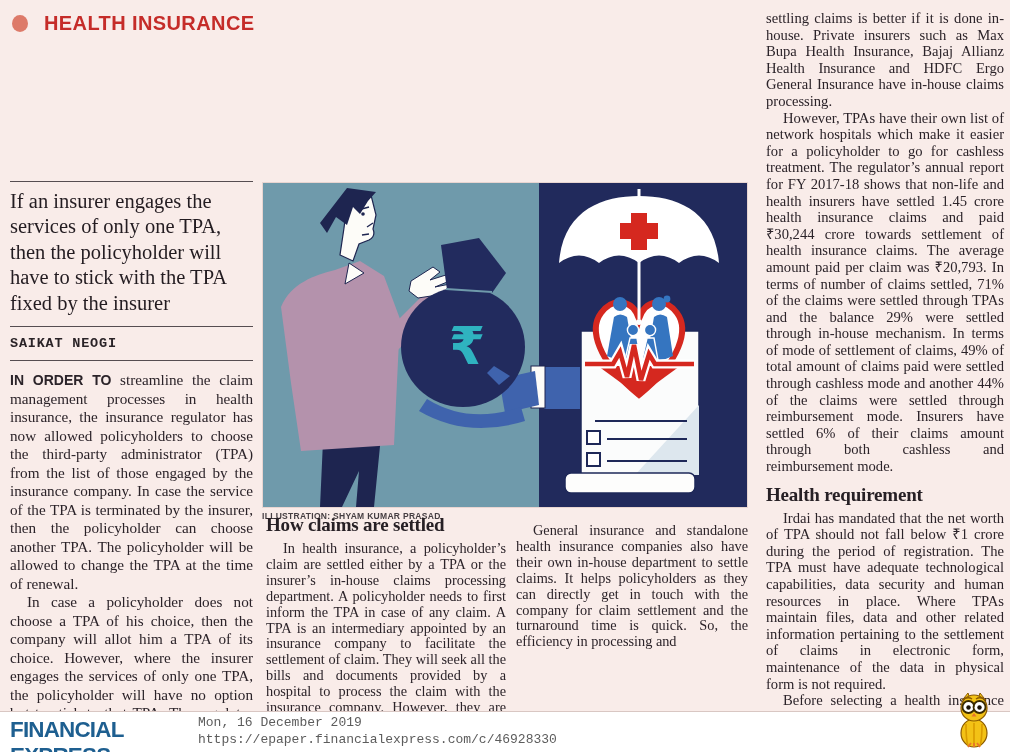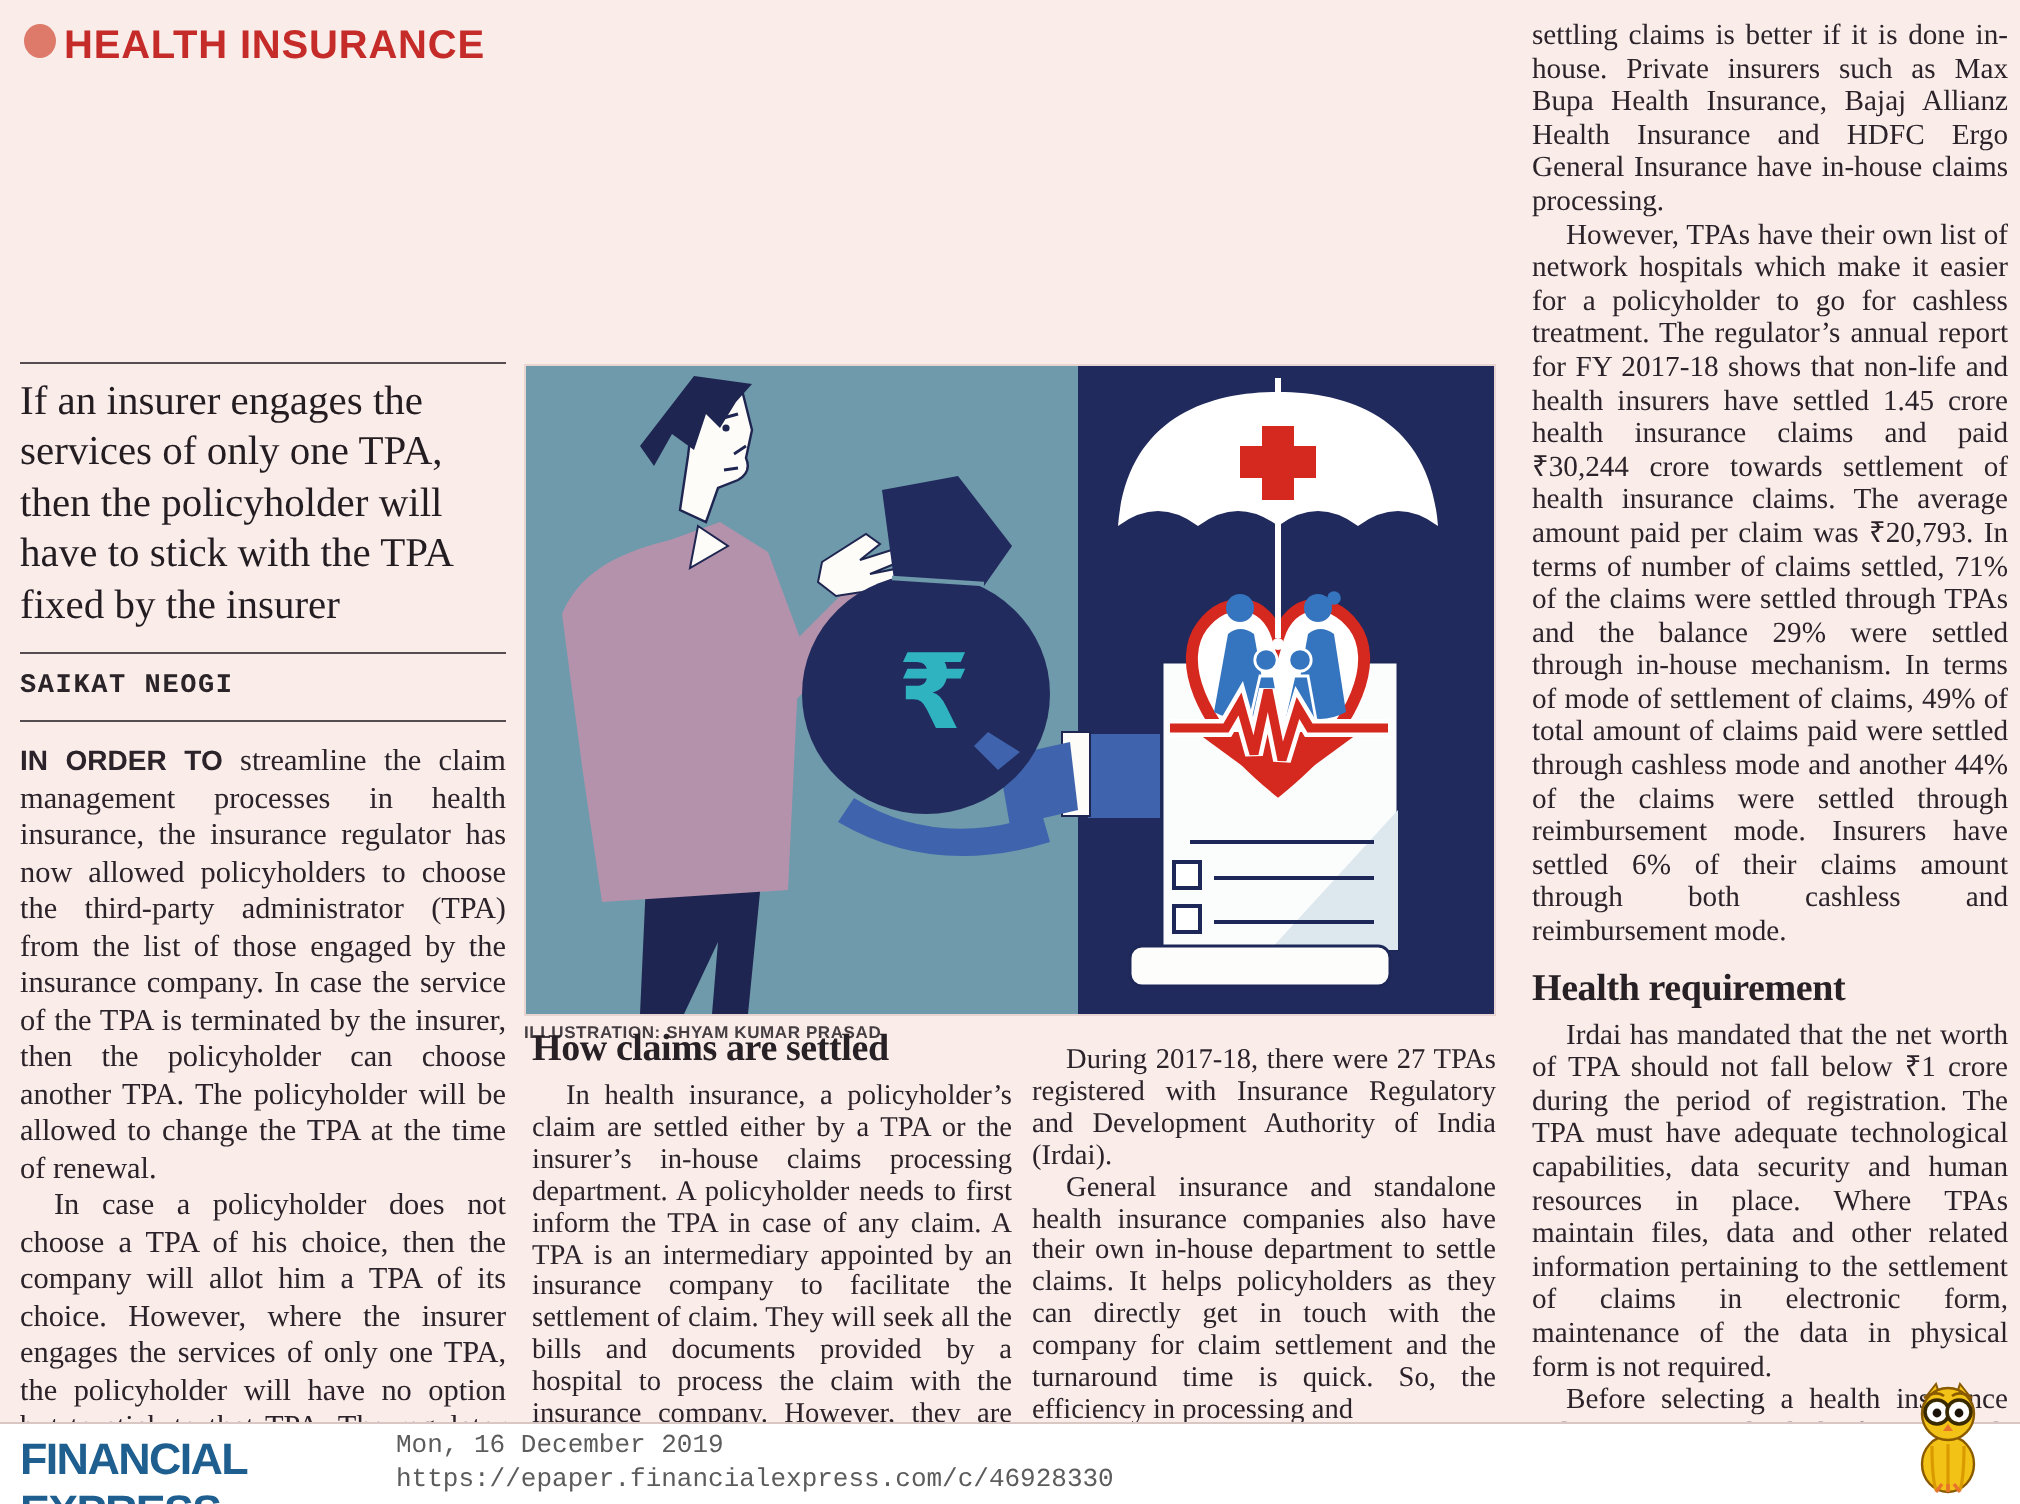--- a/index.html
+++ b/index.html
@@ -3,21 +3,21 @@
 <meta charset="utf-8">
 <style>
   * { margin:0; padding:0; box-sizing:border-box; }
   body { background:#eee; }
   .page {
     position:relative; width:1010px; height:752px;
     background:#f9ece9; overflow:hidden;
     font-family:"Liberation Serif", serif; color:#2b2329;
   }
   
-  .kicker { position:absolute; left:12px; top:12px; display:flex; gap:4px; }
+  .kicker { position:absolute; left:12px; top:12px; display:flex; align-items:center; gap:16px; }
   .kicker .dot { width:16px; height:17px; border-radius:50%; background:#dd7a69; }
   .kicker .label {
     font-family:"Liberation Sans", sans-serif; font-weight:bold;
     font-size:20px; letter-spacing:.4px; color:#c52c29;
   }
   
   .headline {
     position:absolute; left:8px; top:44px; width:772px;
     font-family:"Liberation Sans", sans-serif; font-weight:bold;
     font-size:46px; line-height:1.17; letter-spacing:-1px; color:#17121c;
@@ -165,21 +165,20 @@
     </svg>
   </div>
   <div class="credit">ILLUSTRATION: SHYAM KUMAR PRASAD</div>
 
   <div class="col mid-col">
     <h3>How claims are settled</h3>
     <p class="indent">In health insurance, a policyholder’s claim are settled either by a TPA or the insurer’s in-house claims processing department. A policyholder needs to first inform the TPA in case of any claim. A TPA is an intermediary appointed by an insurance company to facilitate the settlement of claim. They will seek all the bills and documents provided by a hospital to process the claim with the insurance company. However, they are not responsible for any</p>
   </div>
 
   <div class="col mid2-col">
-    <p class="indent">During 2017-18, there were 27 TPAs registered with Insurance Regulatory and Development Authority of India (Irdai).</p>
     <p class="indent">General insurance and standalone health insurance companies also have their own in-house department to settle claims. It helps policyholders as they can directly get in touch with the company for claim settlement and the turnaround time is quick. So, the efficiency in processing and</p>
   </div>
 
   <div class="col right-col">
     <p>settling claims is better if it is done in-house. Private insurers such as Max Bupa Health Insurance, Bajaj Allianz Health Insurance and HDFC Ergo General Insurance have in-house claims processing.</p>
     <p class="indent">However, TPAs have their own list of network hospitals which make it easier for a policyholder to go for cashless treatment. The regulator’s annual report for FY 2017-18 shows that non-life and health insurers have settled 1.45 crore health insurance claims and paid ₹30,244 crore towards settlement of health insurance claims. The average amount paid per claim was ₹20,793. In terms of number of claims settled, 71% of the claims were settled through TPAs and the balance 29% were settled through in-house mechanism. In terms of mode of settlement of claims, 49% of total amount of claims paid were settled through cashless mode and another 44% of the claims were settled through reimbursement mode. Insurers have settled 6% of their claims amount through both cashless and reimbursement mode.</p>
     <h3>Health requirement</h3>
     <p class="indent">Irdai has mandated that the net worth of TPA should not fall below ₹1 crore during the period of registration. The TPA must have adequate technological capabilities, data security and human resources in place. Where TPAs maintain files, data and other related information pertaining to the settlement of claims in electronic form, maintenance of the data in physical form is not required.</p>
     <p class="indent">Before selecting a health insurance policy, one must check the features such as exclusions, waiting period, co-pay, sub-limits, incurred claim ratio. And before choosing a TPA, policyholders should check the claim settlement processes.</p>
   </div>

